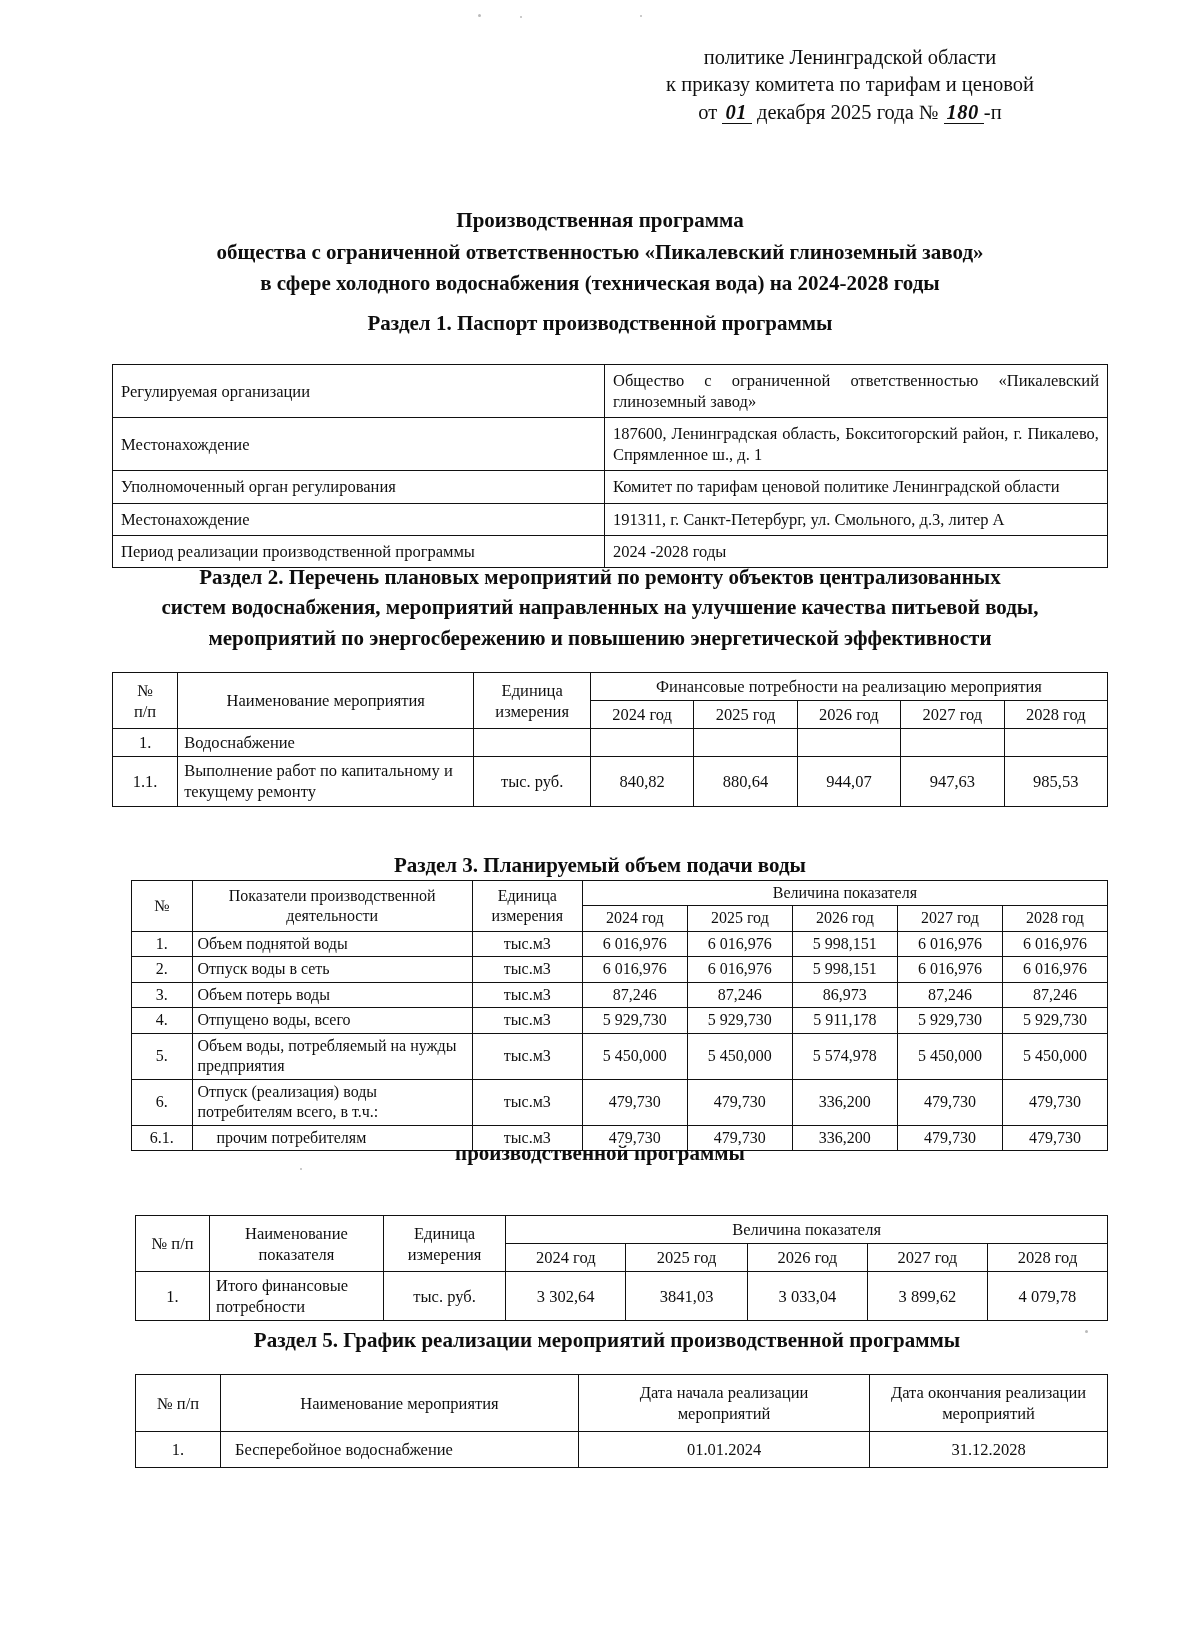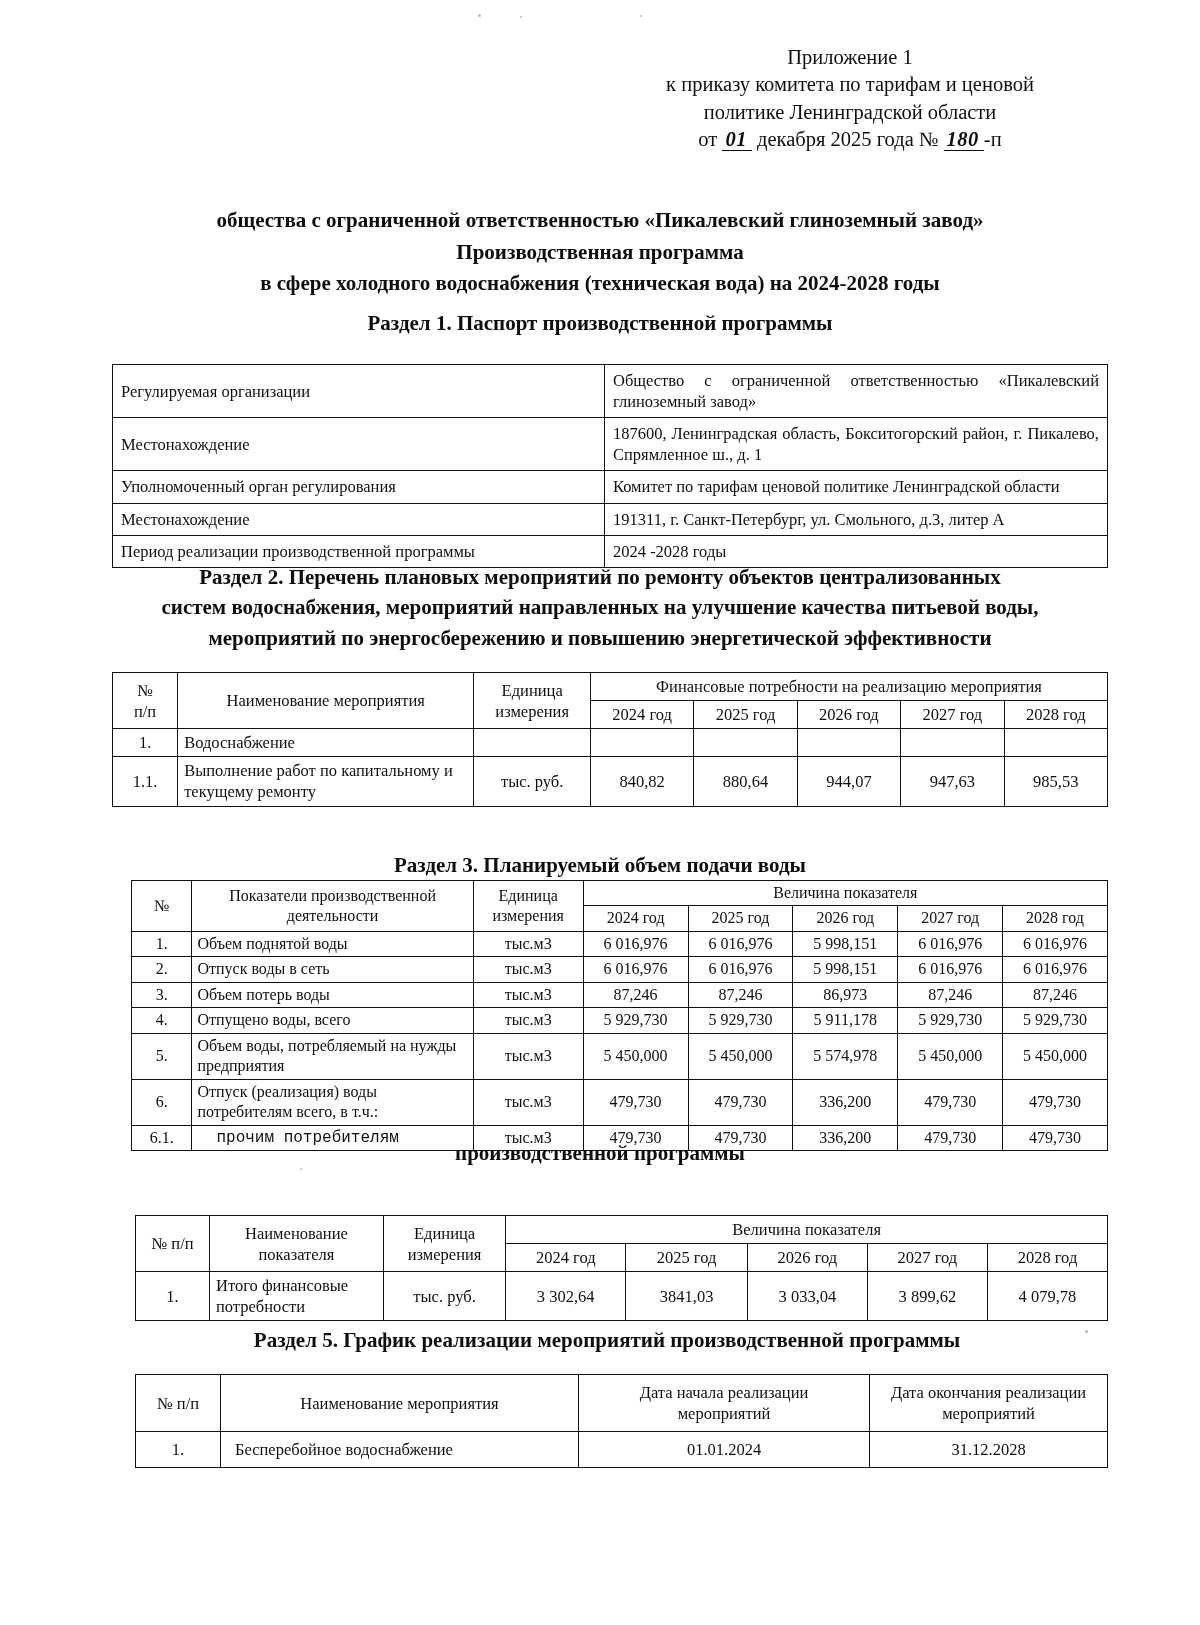--- a/index.html
+++ b/index.html
@@ -74,21 +74,21 @@
 
   
   #tbl-measures { top:672px; left:112px; width:996px; }
   #tbl-measures td { text-align:center; }
   #tbl-measures td.name { text-align:left; }
 
   
   #tbl-volume { top:880px; left:131px; width:977px; }
   #tbl-volume td { padding:2px 5px; text-align:center; font-size:16px; }
   #tbl-volume td.name { text-align:left; }
-  #tbl-volume td.sub { text-align:left; padding-left:24px;font-family:Liberation Mono, monospace; }
+  #tbl-volume td.sub { text-align:left; padding-left:24px; }
 
   
   #tbl-finance { top:1215px; left:135px; width:973px; }
   #tbl-finance td { text-align:center; }
   #tbl-finance td.name { text-align:left; }
 
   
   #tbl-schedule { top:1374px; left:135px; width:973px; }
   #tbl-schedule td { text-align:center; padding:7px 6px; }
   #tbl-schedule td.name { text-align:left; padding-left:14px; }
@@ -103,34 +103,33 @@
 
   <div class="speck" style="left:478px;top:14px;width:3px;height:3px;"></div>
   <div class="speck" style="left:520px;top:16px;width:2px;height:2px;"></div>
   <div class="speck" style="left:640px;top:15px;width:2px;height:2px;"></div>
   <div class="speck" style="left:137px;top:690px;width:2px;height:2px;"></div>
   <div class="speck" style="left:300px;top:1168px;width:2px;height:2px;"></div>
   <div class="speck" style="left:1085px;top:1330px;width:3px;height:3px;"></div>
   <div class="speck" style="left:139px;top:1232px;width:2px;height:2px;"></div>
 
   <div class="hdr">
-    <div>Приложение 1</div>
+    <div>политике Ленинградской области</div>
     <div>к приказу комитета по тарифам и ценовой</div>
-    <div>политике Ленинградской области</div>
     <div>
       <span>от</span>
       <span class="hw">01</span>
       <span>декабря 2025 года №</span>
       <span class="hw">180</span><span>-п</span>
     </div>
   </div>
 
   <div class="title-block">
+    <div>Производственная программа</div>
     <div>общества с ограниченной ответственностью «Пикалевский глиноземный завод»</div>
-    <div>Производственная программа</div>
     <div>в сфере холодного водоснабжения (техническая вода) на 2024-2028 годы</div>
   </div>
 
   <div class="sec-head" style="top:308px;">Раздел 1. Паспорт производственной программы</div>
 
   <table id="tbl-passport">
     <tbody>
       <tr>
         <td class="lbl">Регулируемая организации</td>
         <td class="val">Общество с ограниченной ответственностью «Пикалевский глиноземный завод»</td>

